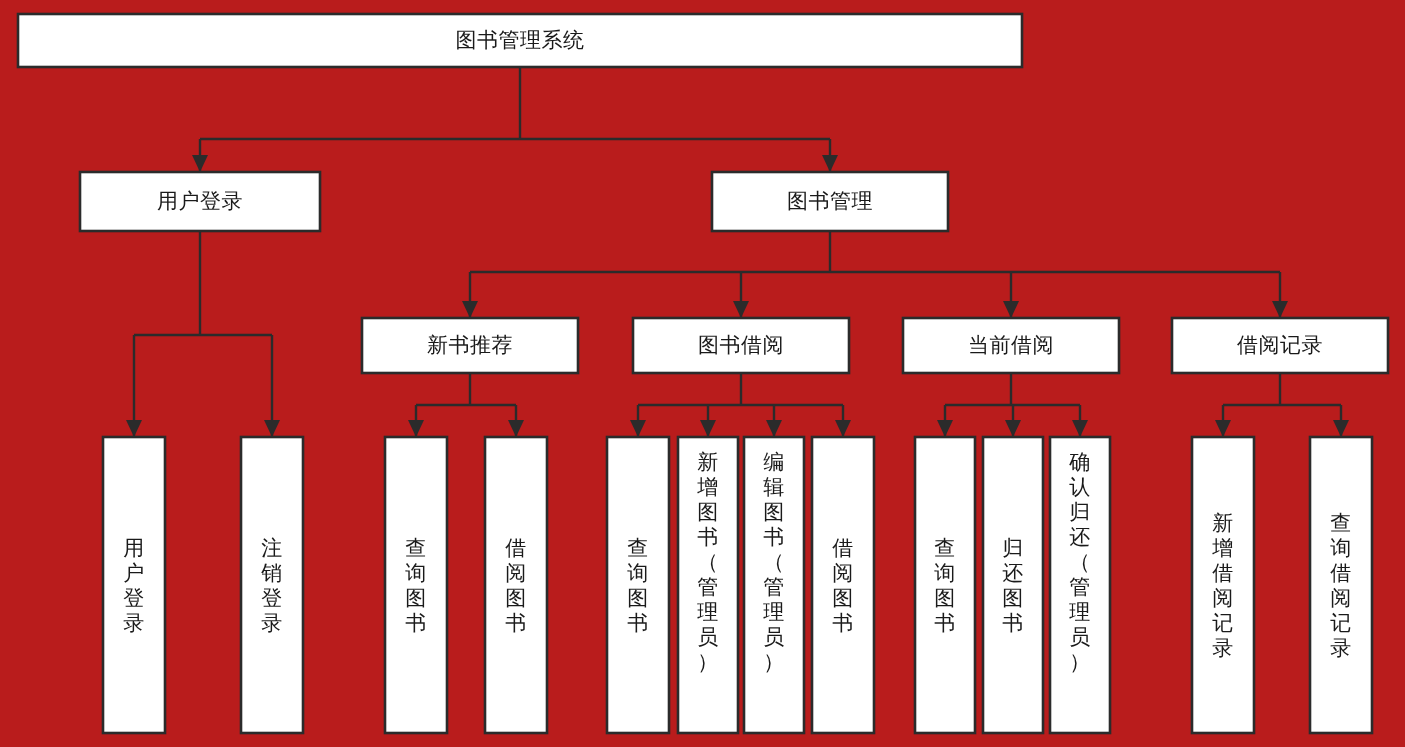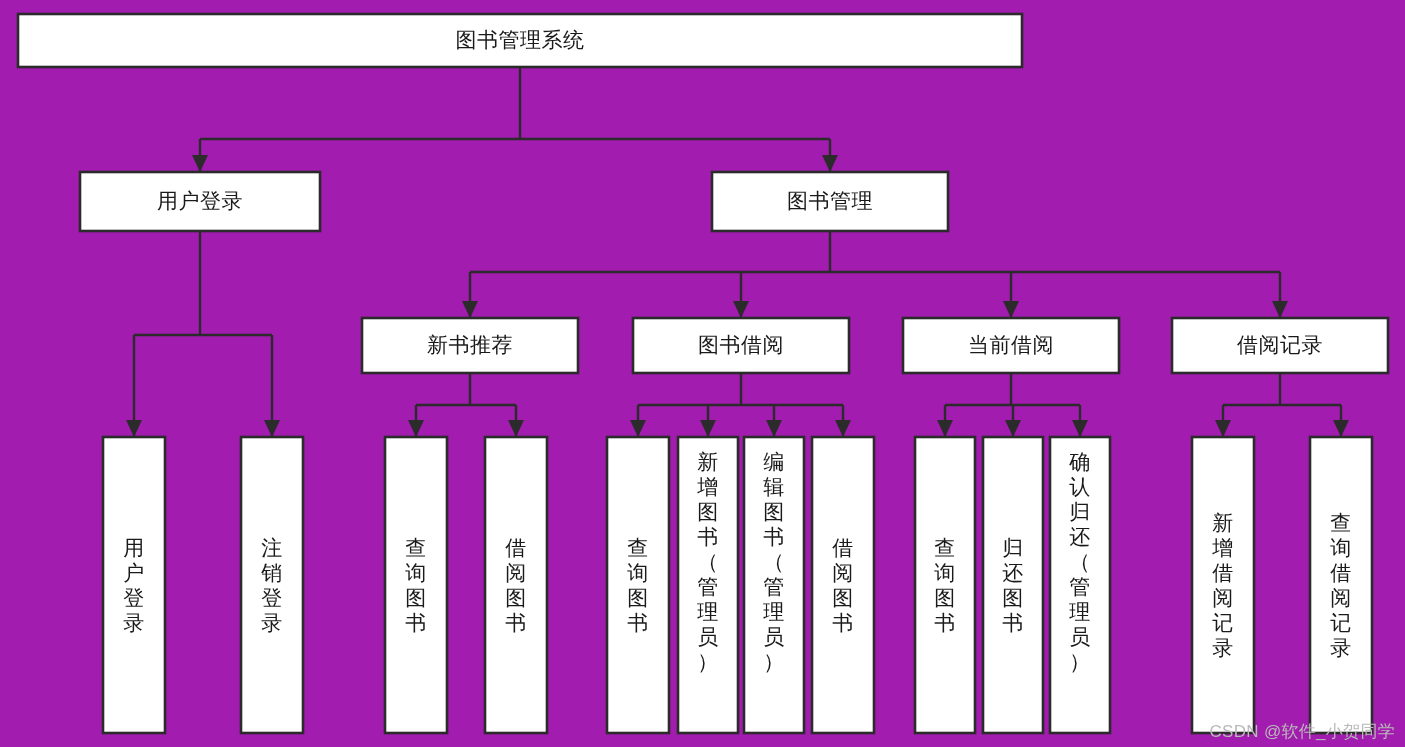--- a/index.html
+++ b/index.html
@@ -8,21 +8,21 @@
     padding: 0;
     background: #ffffff;
   }
   body {
     font-family: "Liberation Sans", "DejaVu Sans", sans-serif;
   }
   #diagram-root {
     position: relative;
     width: 1405px;
     height: 747px;
-    background: #a21caf;
+    background: #b91c1c;
     overflow: hidden;
   }
   svg#flow-svg {
     position: absolute;
     left: 0;
     top: 0;
     width: 1405px;
     height: 747px;
     display: block;
   }
@@ -202,14 +202,13 @@
         <g>
           <rect x="1192" y="437" width="62" height="296" class="node-rect" rx="0"></rect>
           <text x="1223" class="node-label-v" text-anchor="middle"><tspan x="1223" y="529.5">新</tspan><tspan x="1223" y="554.5">增</tspan><tspan x="1223" y="579.5">借</tspan><tspan x="1223" y="604.5">阅</tspan><tspan x="1223" y="629.5">记</tspan><tspan x="1223" y="654.5">录</tspan></text>
         </g>
         <g>
           <rect x="1310" y="437" width="62" height="296" class="node-rect" rx="0"></rect>
           <text x="1341" class="node-label-v" text-anchor="middle"><tspan x="1341" y="529.5">查</tspan><tspan x="1341" y="554.5">询</tspan><tspan x="1341" y="579.5">借</tspan><tspan x="1341" y="604.5">阅</tspan><tspan x="1341" y="629.5">记</tspan><tspan x="1341" y="654.5">录</tspan></text>
         </g>
       </g>
   </svg>
-  <div class="watermark">CSDN @软件_小贺同学</div>
 </div>
 
 </body></html>

